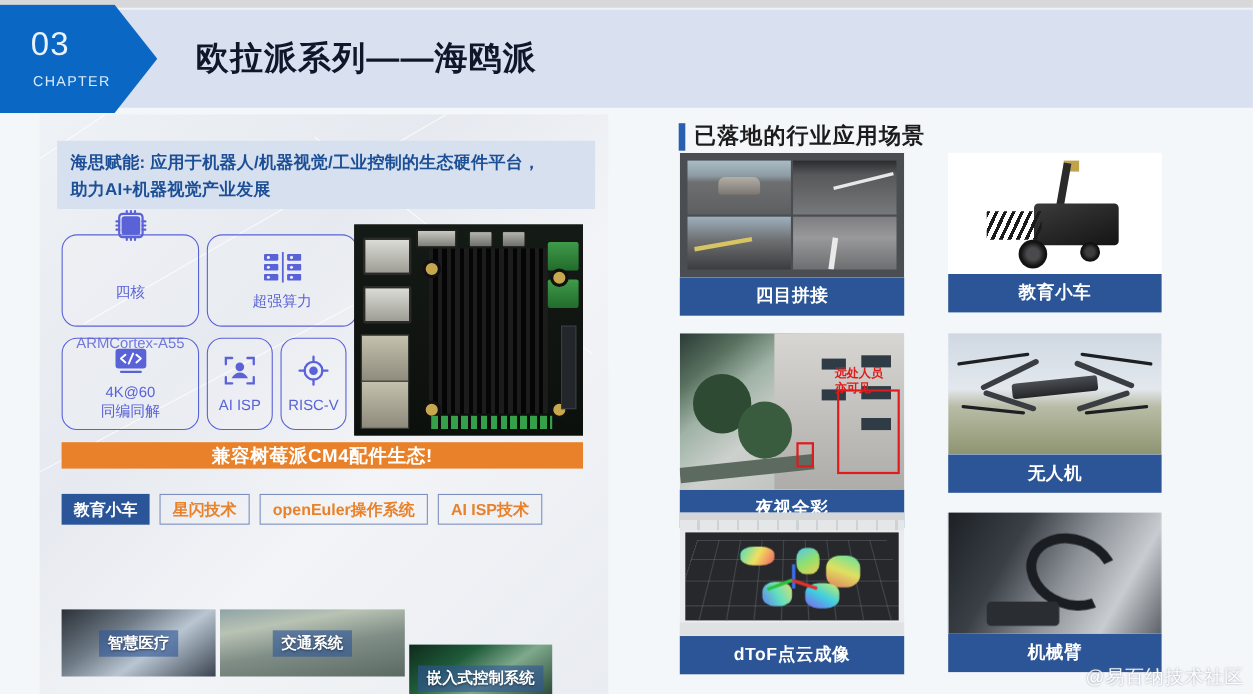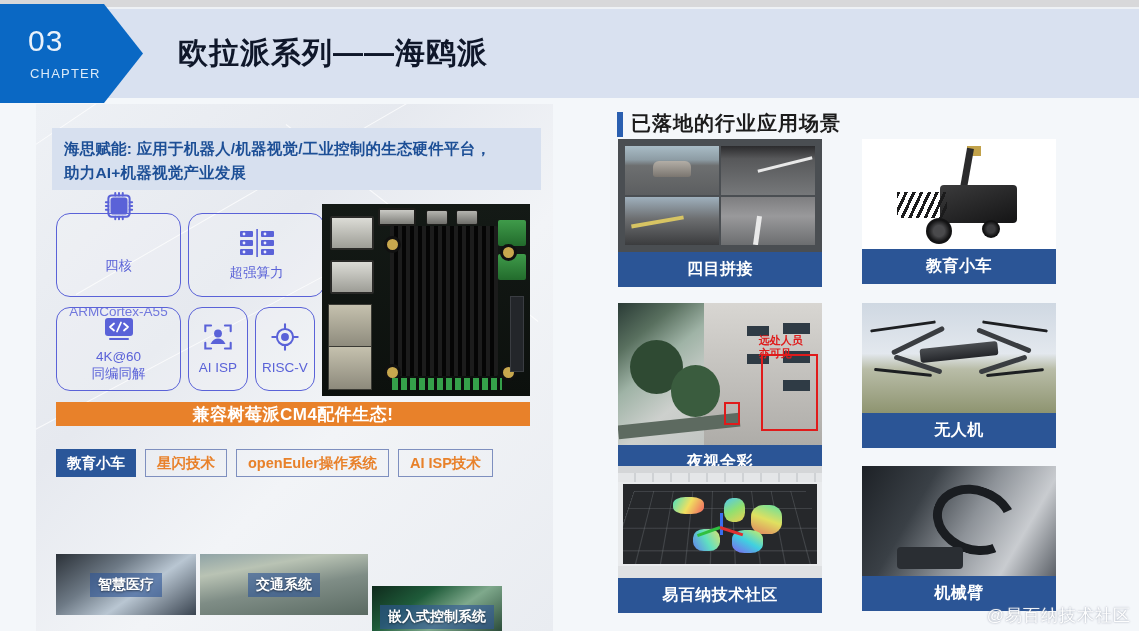--- a/index.html
+++ b/index.html
@@ -445,21 +445,21 @@
         <div class="blob" style="left:66%;top:26%;width:16%;height:36%;background:linear-gradient(200deg,#60e0a0,#e0e060,#e08060);"></div>
         <div class="blob" style="left:36%;top:56%;width:14%;height:28%;background:linear-gradient(60deg,#6080f0,#60e0c0,#e0e070);"></div>
         <div class="blob" style="left:56%;top:58%;width:16%;height:28%;background:linear-gradient(30deg,#8060f0,#40d0e0,#d0f060);"></div>
         <div class="ax" style="left:50%;top:36%;background:#3a6ef0;"></div>
         <div class="ax" style="left:50%;top:52%;width:24px;height:3px;background:#e03030;transform:rotate(18deg);transform-origin:left center;"></div>
         <div class="ax" style="left:50%;top:52%;width:24px;height:3px;background:#30c040;transform:rotate(160deg);transform-origin:left center;"></div>
       </div>
       <div class="status"></div>
     </div>
   </div>
-  <div class="rcap">易百纳技术社区</div>
+  <div class="rcap">dToF点云成像</div>
 </div>
 
 <div class="rcard" style="left:862px;top:466px;width:194px;">
   <div class="photo" style="height:110px;">
     <div class="robotarm">
       <div class="curve"></div>
       <div class="base"></div>
     </div>
   </div>
   <div class="rcap">机械臂</div>

